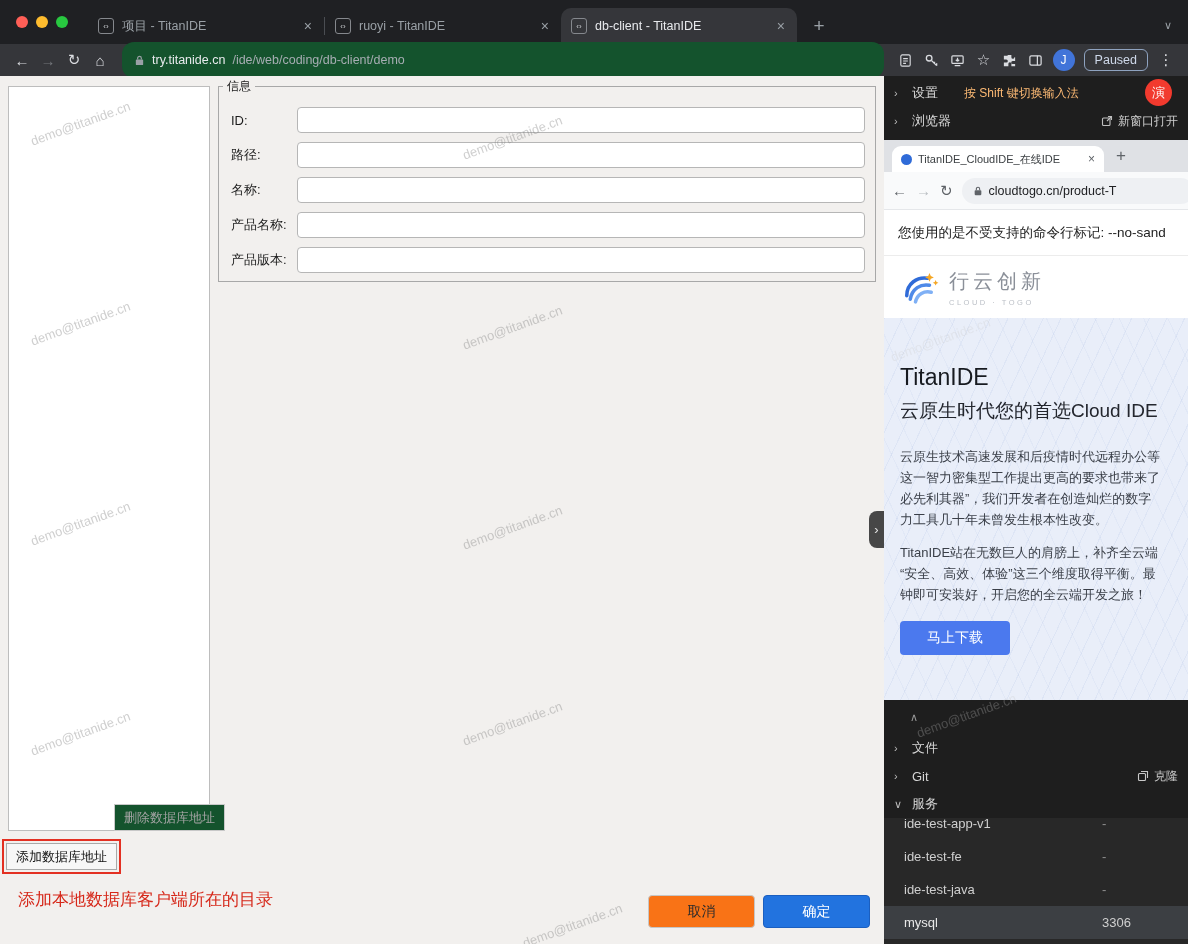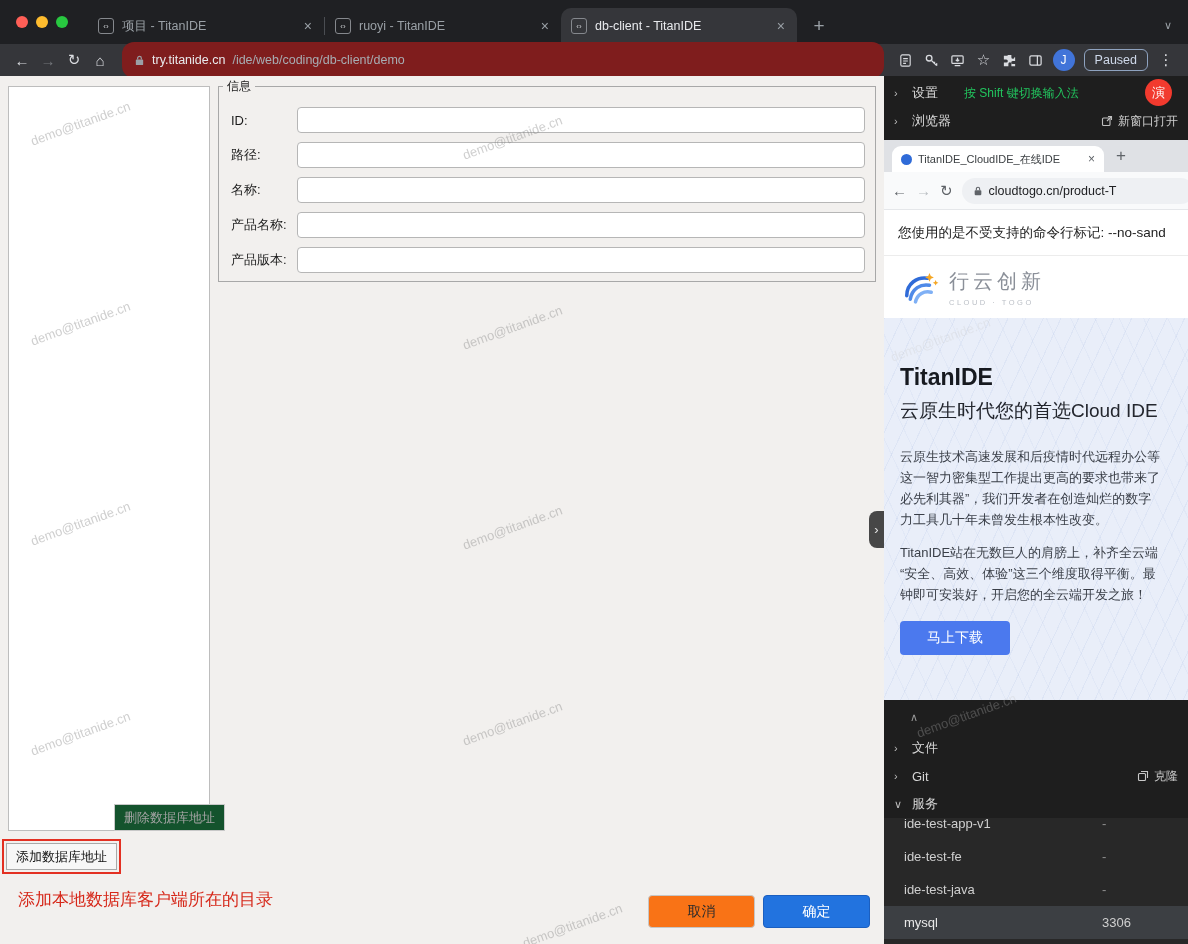--- a/index.html
+++ b/index.html
@@ -18,21 +18,21 @@
   .favicon { width:16px; height:16px; border:1px solid #85888d; border-radius:3px; display:flex; align-items:center; justify-content:center; font-size:8px; color:#cfd2d6; flex:none; }
   .tab-label { flex:1; white-space:nowrap; overflow:hidden; text-overflow:ellipsis; }
   .tab-close { font-size:14px; color:#9aa0a6; padding:0 2px; }
   .newtab { width:28px; height:28px; display:flex; align-items:center; justify-content:center; color:#9aa0a6; font-size:19px; margin:0 0 4px 8px; }
   .tabsearch { margin-left:auto; margin-right:16px; margin-bottom:12px; color:#9aa0a6; font-size:11px; }
 
   
   .toolbar { height:32px; background:#35363a; display:flex; align-items:center; padding:0 10px; gap:2px; }
   .tool-ic { width:24px; height:24px; display:flex; align-items:center; justify-content:center; color:#dadce0; font-size:15px; flex:none; }
   .tool-ic.dim { color:#74777c; }
-  .urlbar { flex:1; height:36px; background:#7f1d1d; border-radius:12px; display:flex; align-items:center; padding:0 12px; gap:7px; margin:0 8px; font-size:12.5px; color:#e8eaed; overflow:hidden; white-space:nowrap; }
+  .urlbar { flex:1; height:36px; background:#14532d; border-radius:12px; display:flex; align-items:center; padding:0 12px; gap:7px; margin:0 8px; font-size:12.5px; color:#e8eaed; overflow:hidden; white-space:nowrap; }
   .urlbar .lock { color:#9aa0a6; display:flex; }
   .url-path { color:#a7adb3; }
   .avatar { width:22px; height:22px; border-radius:50%; background:#4174d9; color:#fff; font-size:12px; display:flex; align-items:center; justify-content:center; margin:0 3px; flex:none; }
   .paused { height:22px; border:1.5px solid #8fa3c0; border-radius:6px; color:#cfd9ea; font-size:12.5px; display:flex; align-items:center; padding:0 10px; margin:0 4px; flex:none; }
 
   
   .content { display:flex; height:868px; }
   .main { width:884px; position:relative; background:#f2f0ee; flex:none; overflow:hidden; }
   .side { width:304px; position:relative; background:#1e1e1e; flex:none; overflow:hidden; color:#dadada; }
 
@@ -53,21 +53,21 @@
   .btn-del { position:absolute; left:114px; top:728px; height:27px; padding:0 9px; font-size:13px; background:#14532d; border:1px solid #c8c8c8; color:#a3a3a3; font-family:inherit; }
   .annotation { position:absolute; left:18px; top:812px; font-size:17px; color:#d6281a; z-index:7; }
   .btn-cancel { position:absolute; left:648px; top:819px; width:107px; height:33px; background:#f97316; border:1px solid #c6c6c6; border-radius:4px; font-size:14px; color:#2b2b2b; font-family:inherit; }
   .btn-ok { position:absolute; left:763px; top:819px; width:107px; height:33px; background:#2273df; border:1px solid #1b5fc0; border-radius:4px; font-size:14px; color:#fff; font-family:inherit; }
   .handle { position:absolute; right:0; top:435px; width:15px; height:37px; background:#474747; border-radius:8px 0 0 8px; color:#e6e6e6; display:flex; align-items:center; justify-content:center; font-size:13px; z-index:8; }
 
   
   .side-row { height:28px; display:flex; align-items:center; padding:0 10px; font-size:13px; color:#dadada; position:relative; }
   .side-row .chev { width:18px; font-size:11px; color:#bdbdbd; flex:none; }
   .settings-row { margin-top:3px; }
-  .hint { margin-left:26px; font-size:12px; color:#22c55e; white-space:nowrap; }
+  .hint { margin-left:26px; font-size:12px; color:#fdba74; white-space:nowrap; }
   .badge { position:absolute; right:16px; top:3px; width:27px; height:27px; border-radius:50%; background:#f23a2e; color:#fff; font-size:13px; display:flex; align-items:center; justify-content:center; z-index:9; }
   .openlink { margin-left:auto; display:flex; align-items:center; gap:5px; font-size:12px; color:#cfcfcf; }
   .openlink svg { color:#bfbfbf; }
 
   
   .embedded { position:absolute; left:0; top:64px; width:304px; height:560px; background:#fff; }
   .eb-tabstrip { height:32px; background:#dfe1e5; display:flex; align-items:flex-end; padding-left:8px; }
   .eb-tab { height:26px; width:212px; background:#fff; border-radius:9px 9px 0 0; display:flex; align-items:center; padding:0 9px; gap:6px; }
   .eb-favicon { width:11px; height:11px; border-radius:50%; background:#2f6bd8; flex:none; }
   .eb-tab-label { flex:1; font-size:11px; color:#3c4043; white-space:nowrap; overflow:hidden; text-overflow:ellipsis; }
@@ -80,21 +80,21 @@
   .eb-url .lock { color:#5f6368; display:flex; flex:none; }
   .eb-warning { height:46px; background:#fff; display:flex; align-items:center; padding:0 14px; font-size:13.5px; color:#222; white-space:nowrap; overflow:hidden; border-bottom:1px solid #ececec; }
   .eb-page { height:444px; display:flex; flex-direction:column; }
   .eb-logo { height:62px; background:#fff; display:flex; align-items:center; padding-left:14px; gap:9px; }
   .brand-name { font-size:20px; color:#8b9099; letter-spacing:4px; }
   .brand-sub { font-size:7.5px; color:#bcc0c7; letter-spacing:2.5px; margin-top:3px; }
   .eb-hero { flex:1; position:relative; overflow:hidden; padding:0 16px;
     background-color:#e9eef9;
     background-image: repeating-linear-gradient(115deg, rgba(120,150,210,0.10) 0 1px, transparent 1px 16px),
                       repeating-linear-gradient(65deg, rgba(120,150,210,0.07) 0 1px, transparent 1px 22px); }
-  .hero-title { margin-top:46px; font-size:23px; font-weight:bold; color:#171a20; }
+  .hero-title { margin-top:46px; font-size:23px; font-weight:normal; color:#171a20; }
   .hero-sub { margin-top:7px; font-size:19px; color:#23262e; white-space:nowrap; overflow:hidden; }
   .hero-para { margin-top:22px; }
   .hero-para + .hero-para { margin-top:12px; }
   .hero-line { height:21px; line-height:21px; font-size:13px; color:#3a3f48; white-space:nowrap; overflow:hidden; }
   .btn-download { margin-top:16px; display:inline-flex; align-items:center; justify-content:center; height:34px; padding:0 27px; background:#4b79ee; color:#fff; font-size:14px; border:none; border-radius:4px; font-family:inherit; }
 
   
   .side-bottom { position:absolute; left:0; top:624px; width:304px; height:244px; background:#1e1e1e; }
   .scrollhint { height:34px; display:flex; align-items:center; padding-left:26px; color:#9a9a9a; font-size:11px; }
   .section-row { height:28px; display:flex; align-items:center; padding:0 10px; font-size:13px; color:#d6d6d6; position:relative; z-index:2; background:#1e1e1e; }

